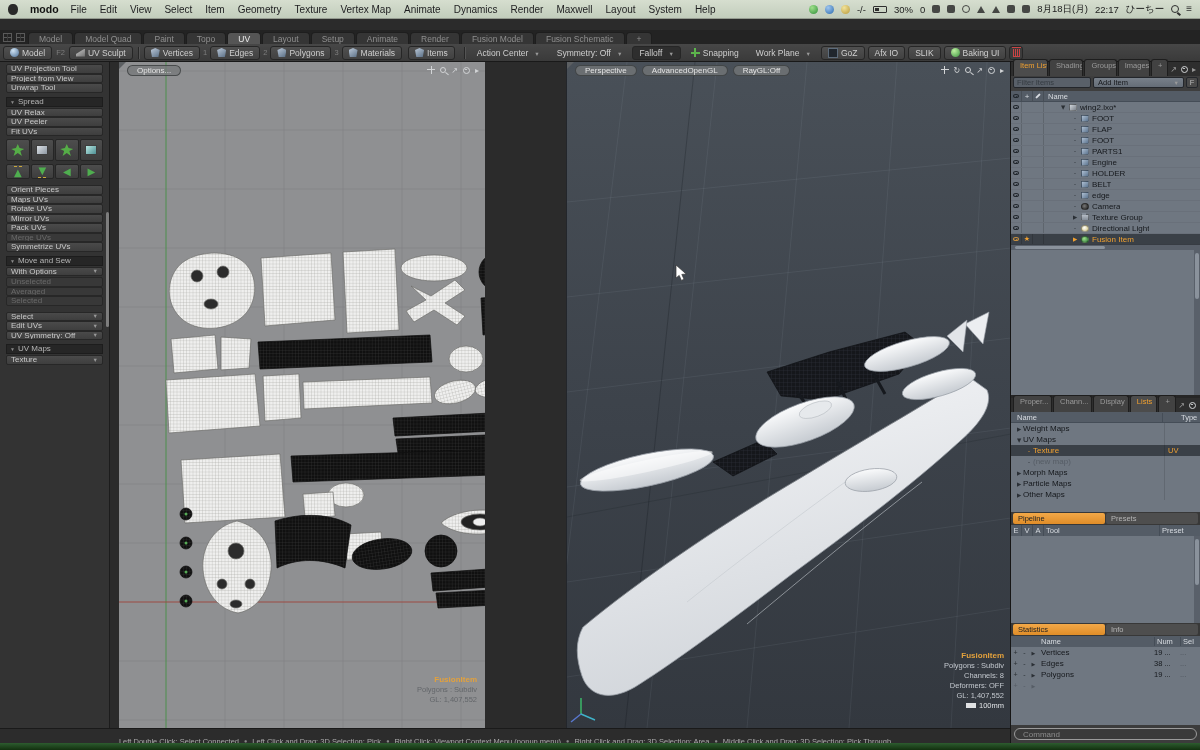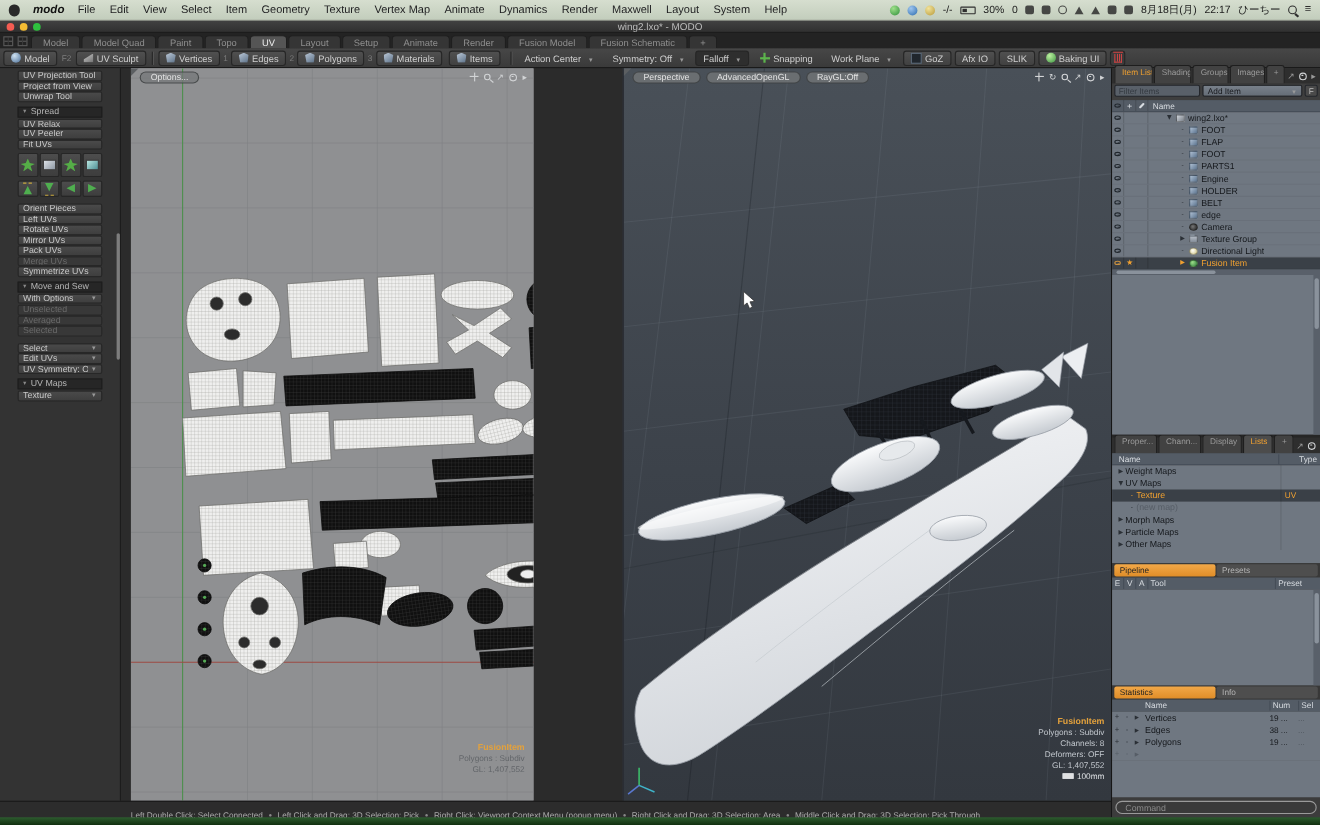--- a/index.html
+++ b/index.html
@@ -6,21 +6,21 @@
   .screen{position:relative;width:1200px;height:750px;overflow:hidden;
     font-family:"Liberation Sans","DejaVu Sans",sans-serif;font-size:9px;color:#ccc;
     background:#2b2b2b;user-select:none;}
   .screen *{box-sizing:border-box;}
 
   
   .menubar{position:absolute;left:0;top:0;width:1200px;height:19px;
     background:linear-gradient(#d6decf,#c2cdbc);border-bottom:1px solid rgba(0,0,0,.3);
     display:flex;align-items:center;padding:0 8px;gap:12px;color:#1d1d1f;font-size:10px;}
   .apple-ico{width:10px;height:11px;background:#2a2a2a;border-radius:45% 45% 48% 48%;flex:0 0 auto;}
-  .appname{font-weight:bold;font-size:10.5px;color:#111;font-style:italic;}
+  .appname{font-weight:bold;font-size:10.5px;color:#111;}
   .menus{display:flex;gap:13px;}
   .menu-item{white-space:nowrap;}
   .mstatus{margin-left:auto;display:flex;align-items:center;gap:7px;font-size:9.5px;color:#1b1b1b;}
   .sdot{width:9px;height:9px;border-radius:50%;flex:0 0 auto;}
   .sdot.g{background:radial-gradient(circle at 35% 30%,#9fe08a,#2f8f3a);}
   .sdot.b{background:radial-gradient(circle at 35% 30%,#9fc6ef,#2c6cae);}
   .sdot.y{background:radial-gradient(circle at 35% 30%,#f2e39a,#b89a3a);}
   .mini{width:8px;height:8px;background:#2e2e2e;border-radius:2px;flex:0 0 auto;opacity:.85;}
   .mini.round{border-radius:50%;background:transparent;border:1.5px solid #2e2e2e;}
   .mini.tri{background:transparent;border-left:4px solid transparent;border-right:4px solid transparent;border-bottom:7px solid #2e2e2e;border-radius:0;}
@@ -69,21 +69,21 @@
     linear-gradient(#5cb44c,#5cb44c) 50% 50%/2px 9px no-repeat;}
   .goz-ico{width:10px;height:10px;background:#20262d;border:1px solid #5d6b7a;}
   .trash-btn{width:14px;height:14px;display:flex;align-items:center;justify-content:center;border:1px solid #262626;border-radius:3px;background:#3c3c3c;}
   .trash-ico{width:7px;height:8px;border:1px solid #c44;border-top:none;position:relative;
     background:repeating-linear-gradient(90deg,transparent 0 1px,#c44 1px 2px);}
   .trash-ico::before{content:"";position:absolute;left:-2px;right:-2px;top:-2px;height:1.5px;background:#c44;}
   .tsep{width:1px;height:12px;background:#272727;box-shadow:1px 0 0 #545454;margin:0 2px;}
 
   
   .sidebar{position:absolute;left:0;top:62px;width:110px;height:666px;background:#333;
-    border-right:1px solid #1c1c1c;padding:2px 16px;display:flex;flex-direction:column;gap:1px;}
+    border-right:1px solid #1c1c1c;padding:2px 6px;display:flex;flex-direction:column;gap:1px;}
   .sbtn{height:9.5px;line-height:9.5px;background:linear-gradient(#4a4a4a,#3e3e3e);
     border:1px solid #272727;border-radius:2px;color:#c9c9c9;font-size:8px;padding:0 4px;
     display:flex;align-items:center;white-space:nowrap;overflow:hidden;}
   .sbtn span{flex:1;overflow:hidden;}
   .sbtn.dim{color:#6a6a6a;background:#383838;}
   .shead{height:10px;line-height:10px;background:#262626;color:#b5b5b5;font-size:8px;
     padding:0 3px;display:flex;align-items:center;gap:3px;margin-top:3px;border:1px solid #1d1d1d;}
   .shead::before{content:"▼";font-size:5px;color:#8a8a8a;}
   .iconrow{display:flex;gap:1px;margin:2px 0 0;}
   .ibtn{flex:1;height:22px;background:linear-gradient(#4d4d4d,#3d3d3d);border:1px solid #262626;
@@ -270,26 +270,20 @@
       <span class="mini"></span>
       <span class="mini"></span>
       <span>8月18日(月)</span>
       <span>22:17</span>
       <span>ひーちー</span>
       <span class="mglass"></span>
       <span class="listico">≡</span>
     </div>
   </div>
 
-  <div class="titlebar">
-    <span class="tl r"></span>
-    <span class="tl y"></span>
-    <span class="tl g"></span>
-    <span class="wtitle">wing2.lxo* - MODO</span>
-  </div>
 
   <div class="tabrow">
     <span class="tr-ico"></span>
     <span class="tr-ico"></span>
     <div class="ltabs">
 
     <span class="ltab">Model</span>
         <span class="ltab">Model Quad</span>
         <span class="ltab">Paint</span>
         <span class="ltab">Topo</span>
@@ -453,21 +447,21 @@
           <span class="garr">▶</span>
         </div>
     </div>
     <div class="sgap"></div>
     <div>
 
     <div class="sbtn">
           <span>Orient Pieces</span>
         </div>
         <div class="sbtn">
-          <span>Left UVs</span>
+          <span>Maps UVs</span>
         </div>
         <div class="sbtn">
           <span>Rotate UVs</span>
         </div>
         <div class="sbtn">
           <span>Mirror UVs</span>
         </div>
         <div class="sbtn">
           <span>Pack UVs</span>
         </div>

